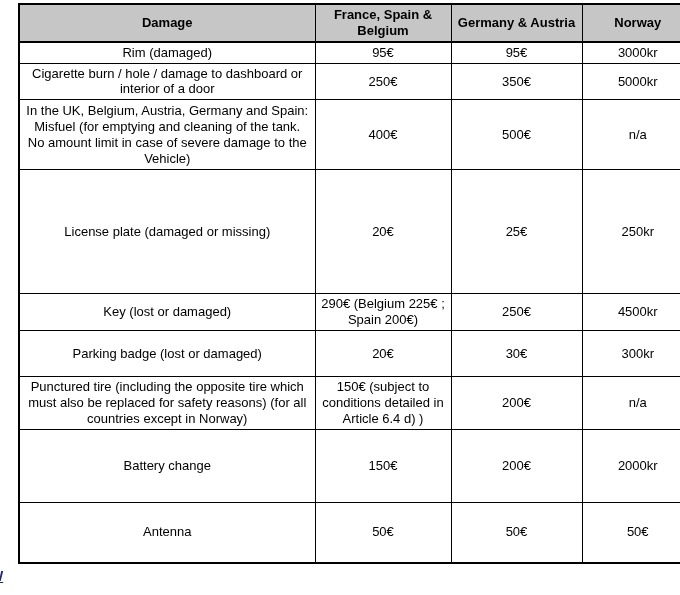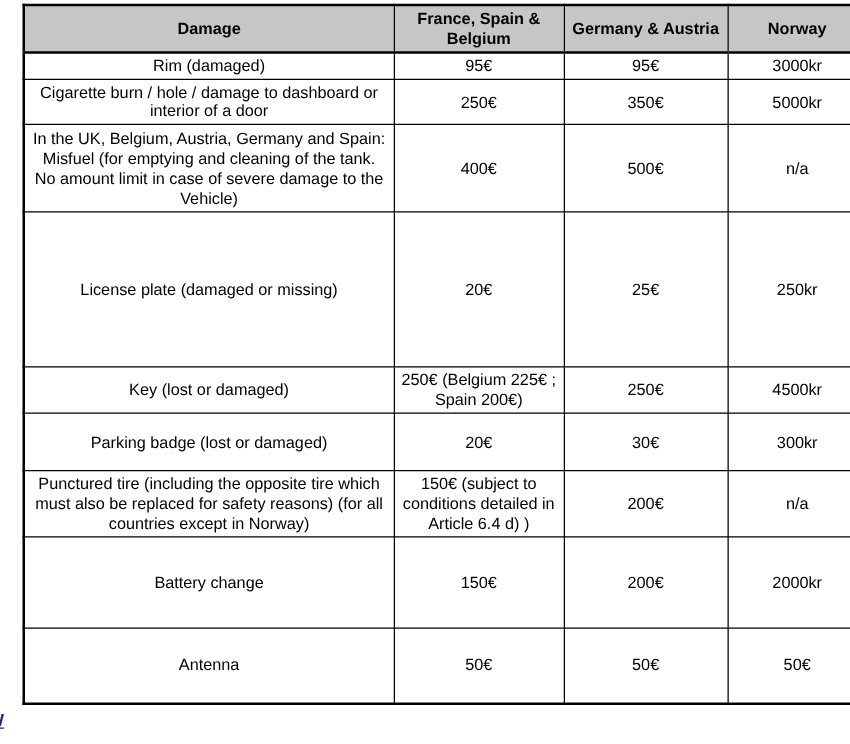--- a/index.html
+++ b/index.html
@@ -111,21 +111,21 @@
         <td>n/a</td>
       </tr>
       <tr>
         <td>License plate (damaged or missing)</td>
         <td>20€</td>
         <td>25€</td>
         <td>250kr</td>
       </tr>
       <tr>
         <td>Key (lost or damaged)</td>
-        <td>250€ (Belgium 225€ ; Spain 200€)</td>
+        <td>290€ (Belgium 225€ ; Spain 200€)</td>
         <td>250€</td>
         <td>4500kr</td>
       </tr>
       <tr>
         <td>Parking badge (lost or damaged)</td>
         <td>20€</td>
         <td>30€</td>
         <td>300kr</td>
       </tr>
       <tr>

